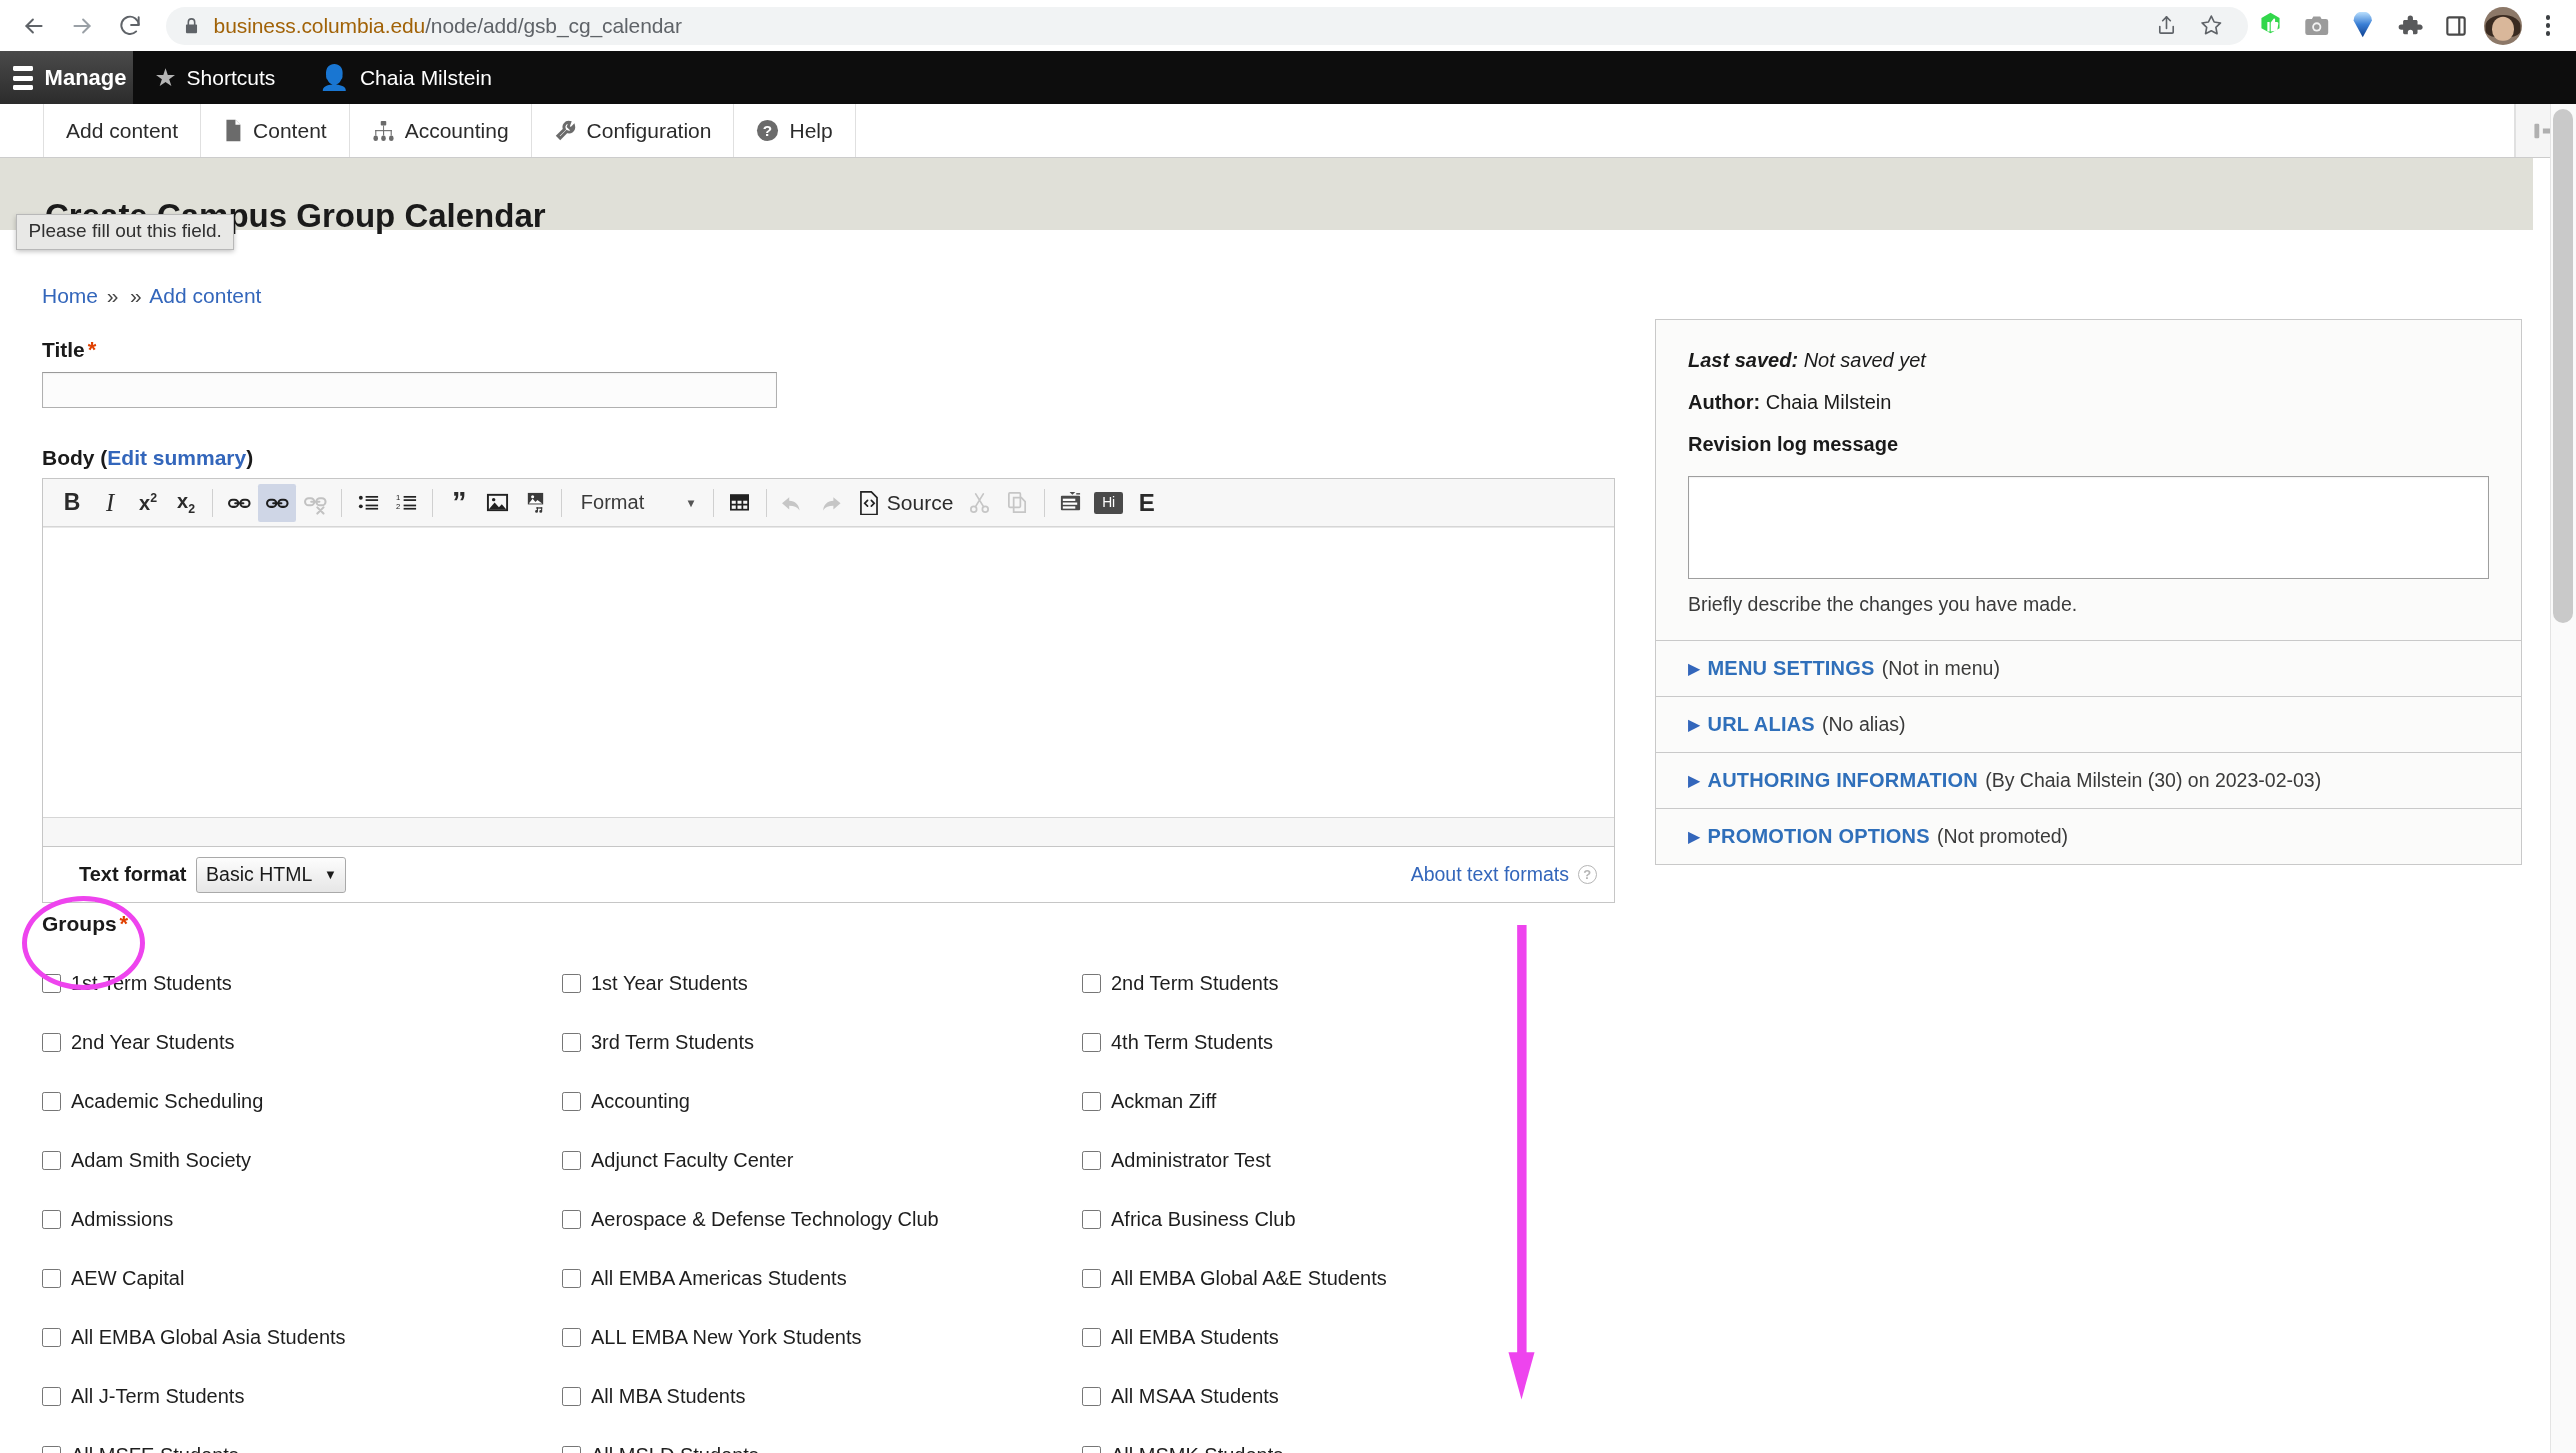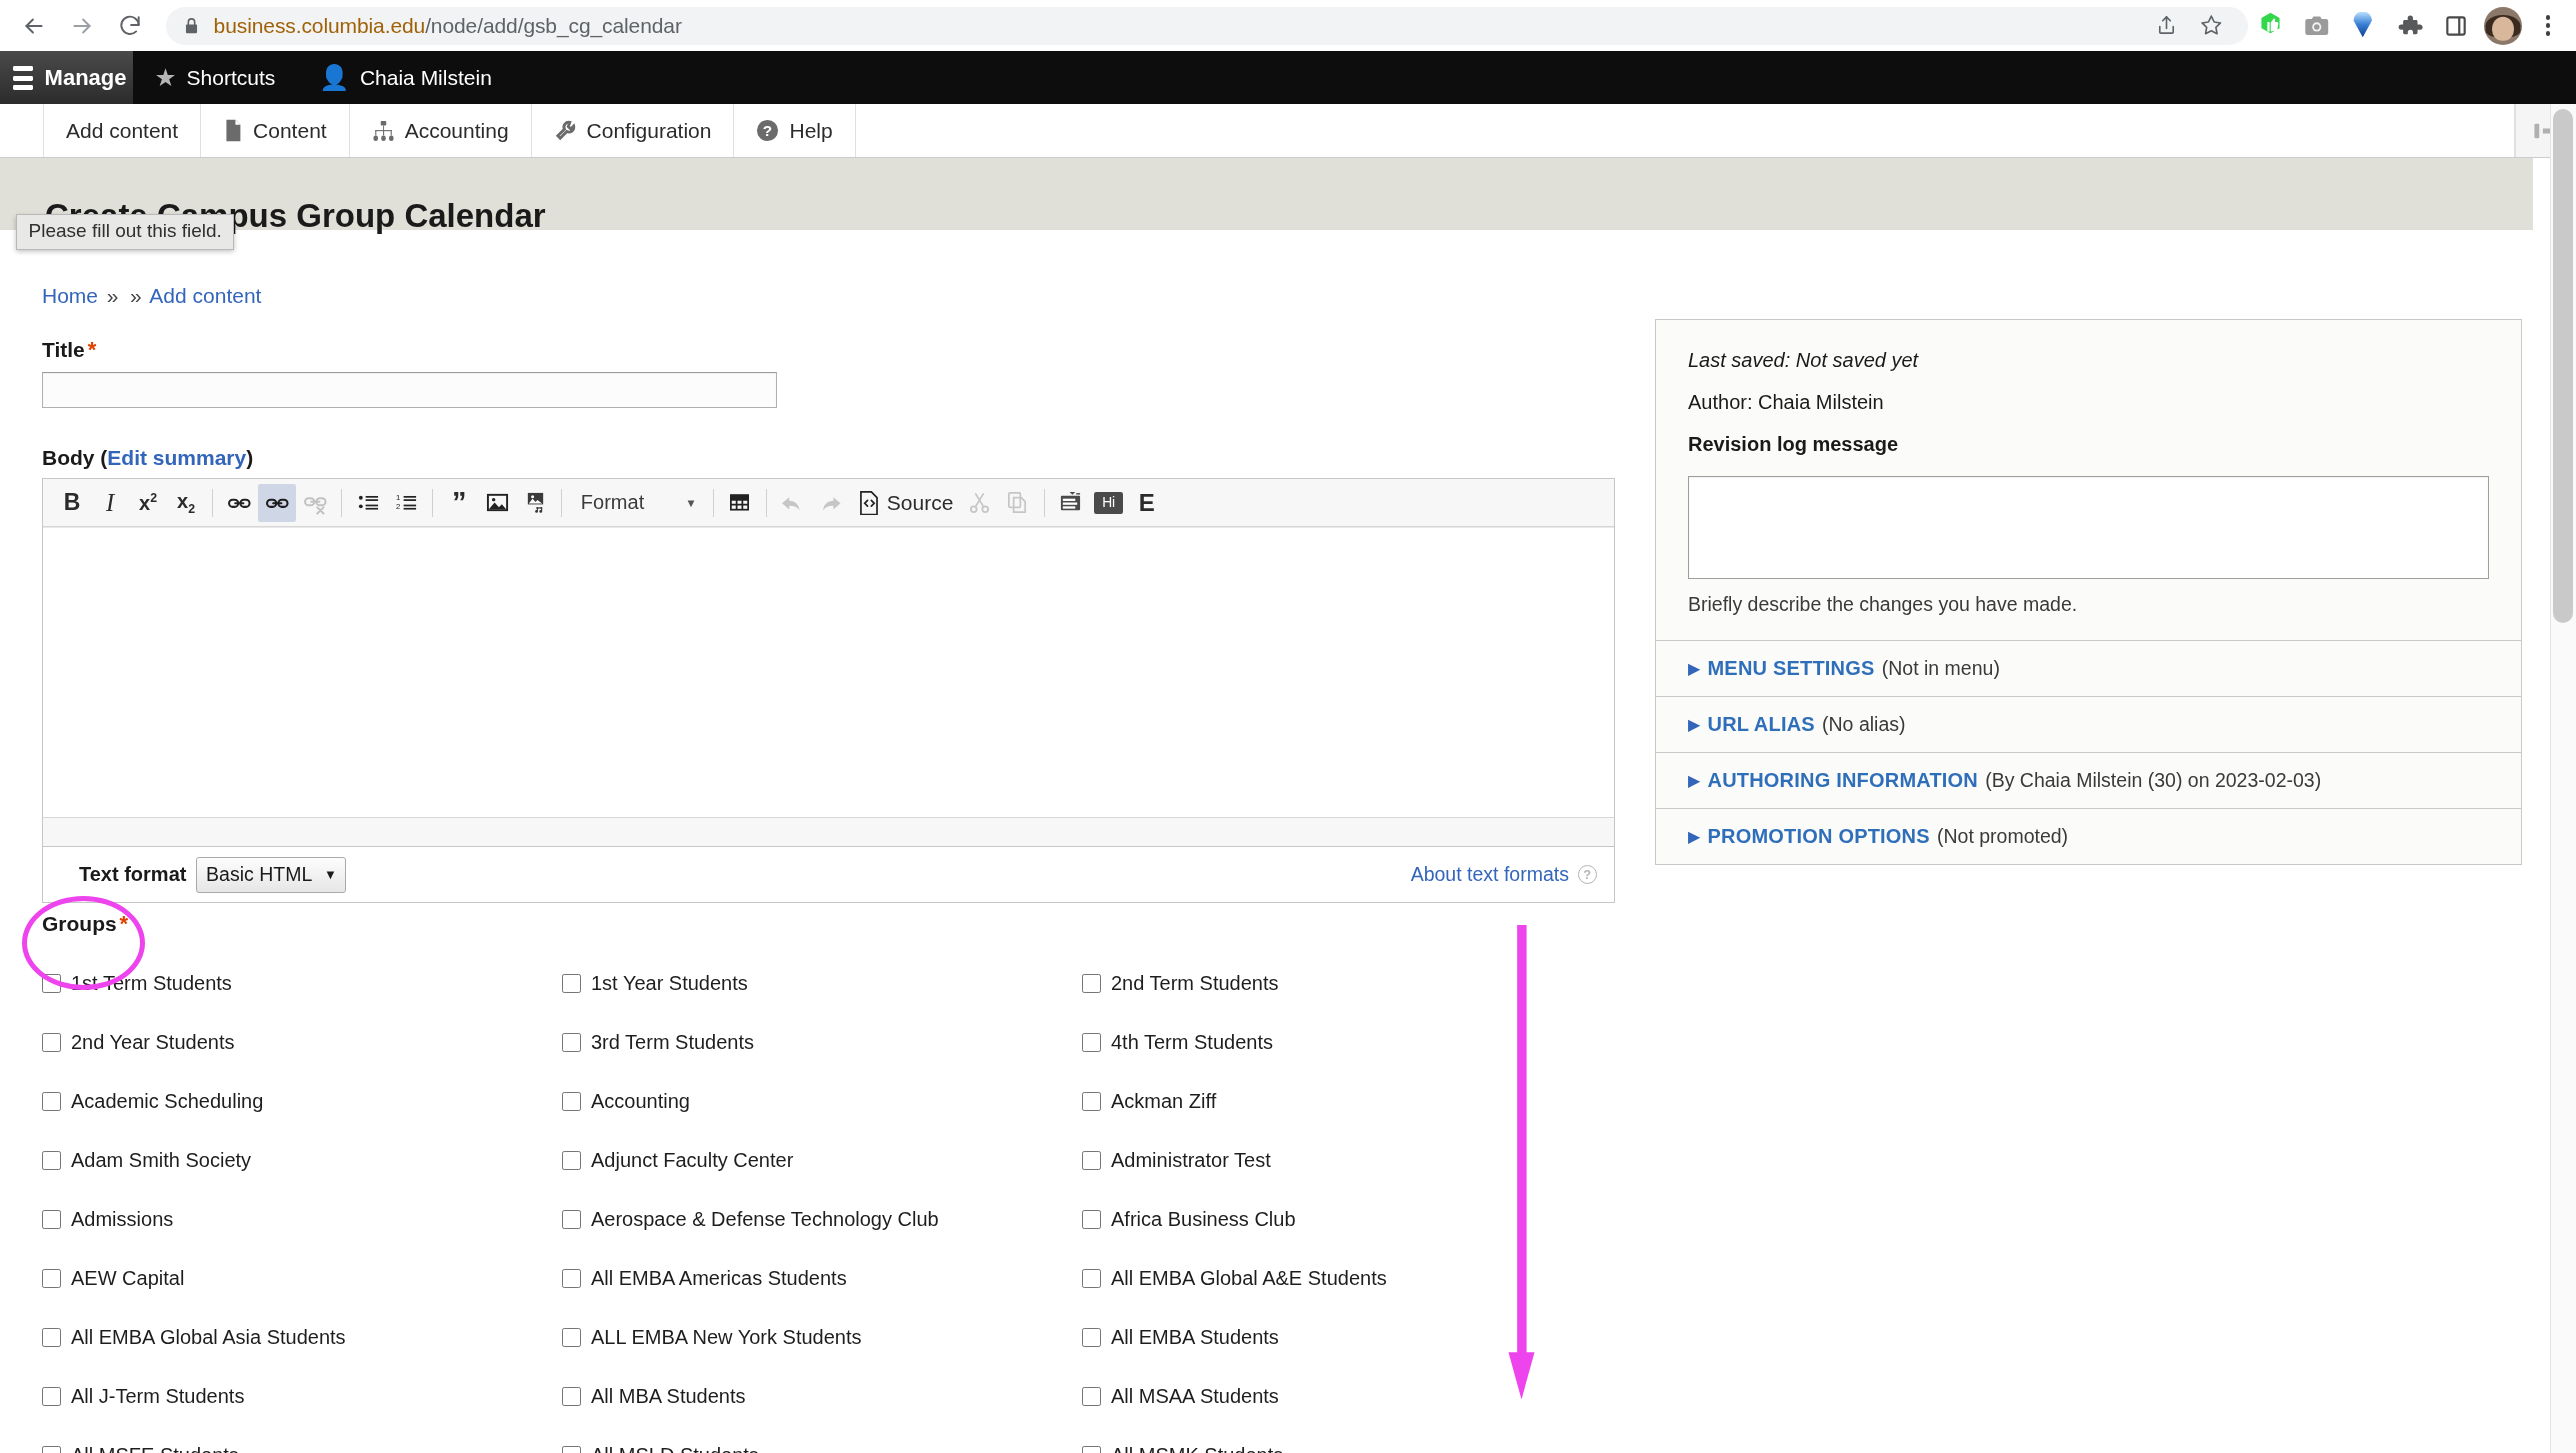--- a/index.html
+++ b/index.html
@@ -292,21 +292,21 @@
   .sidebar {
     position: absolute; left: 1655px; top: 319px;
     width: 867px;
   }
   .sb-panel {
     background: #fbfbfa;
     border: 0.7px solid #c9c9c9;
     padding: 29px 32px 24.6px 32px;
   }
   .sb-row { font-size: 20px; color: #1a1a1a; margin-bottom: 19px; }
-  .sb-row b { font-weight: normal; }
+  .sb-row b { font-weight: bold; }
   .sb-row i { font-style: italic; }
   .sb-row.ital-label b { font-style: italic; }
   .sb-sub-label { font-size: 20px; font-weight: bold; color: #1a1a1a; margin-bottom: 20px; }
   .sb-textarea {
     width: 100%; height: 103px;
     border: 0.7px solid #9e9e9e;
     background: #fff;
     box-shadow: inset 0 0.7px 1.4px rgba(0,0,0,0.07);
     position: relative;
     font-family: "Liberation Sans", sans-serif;

